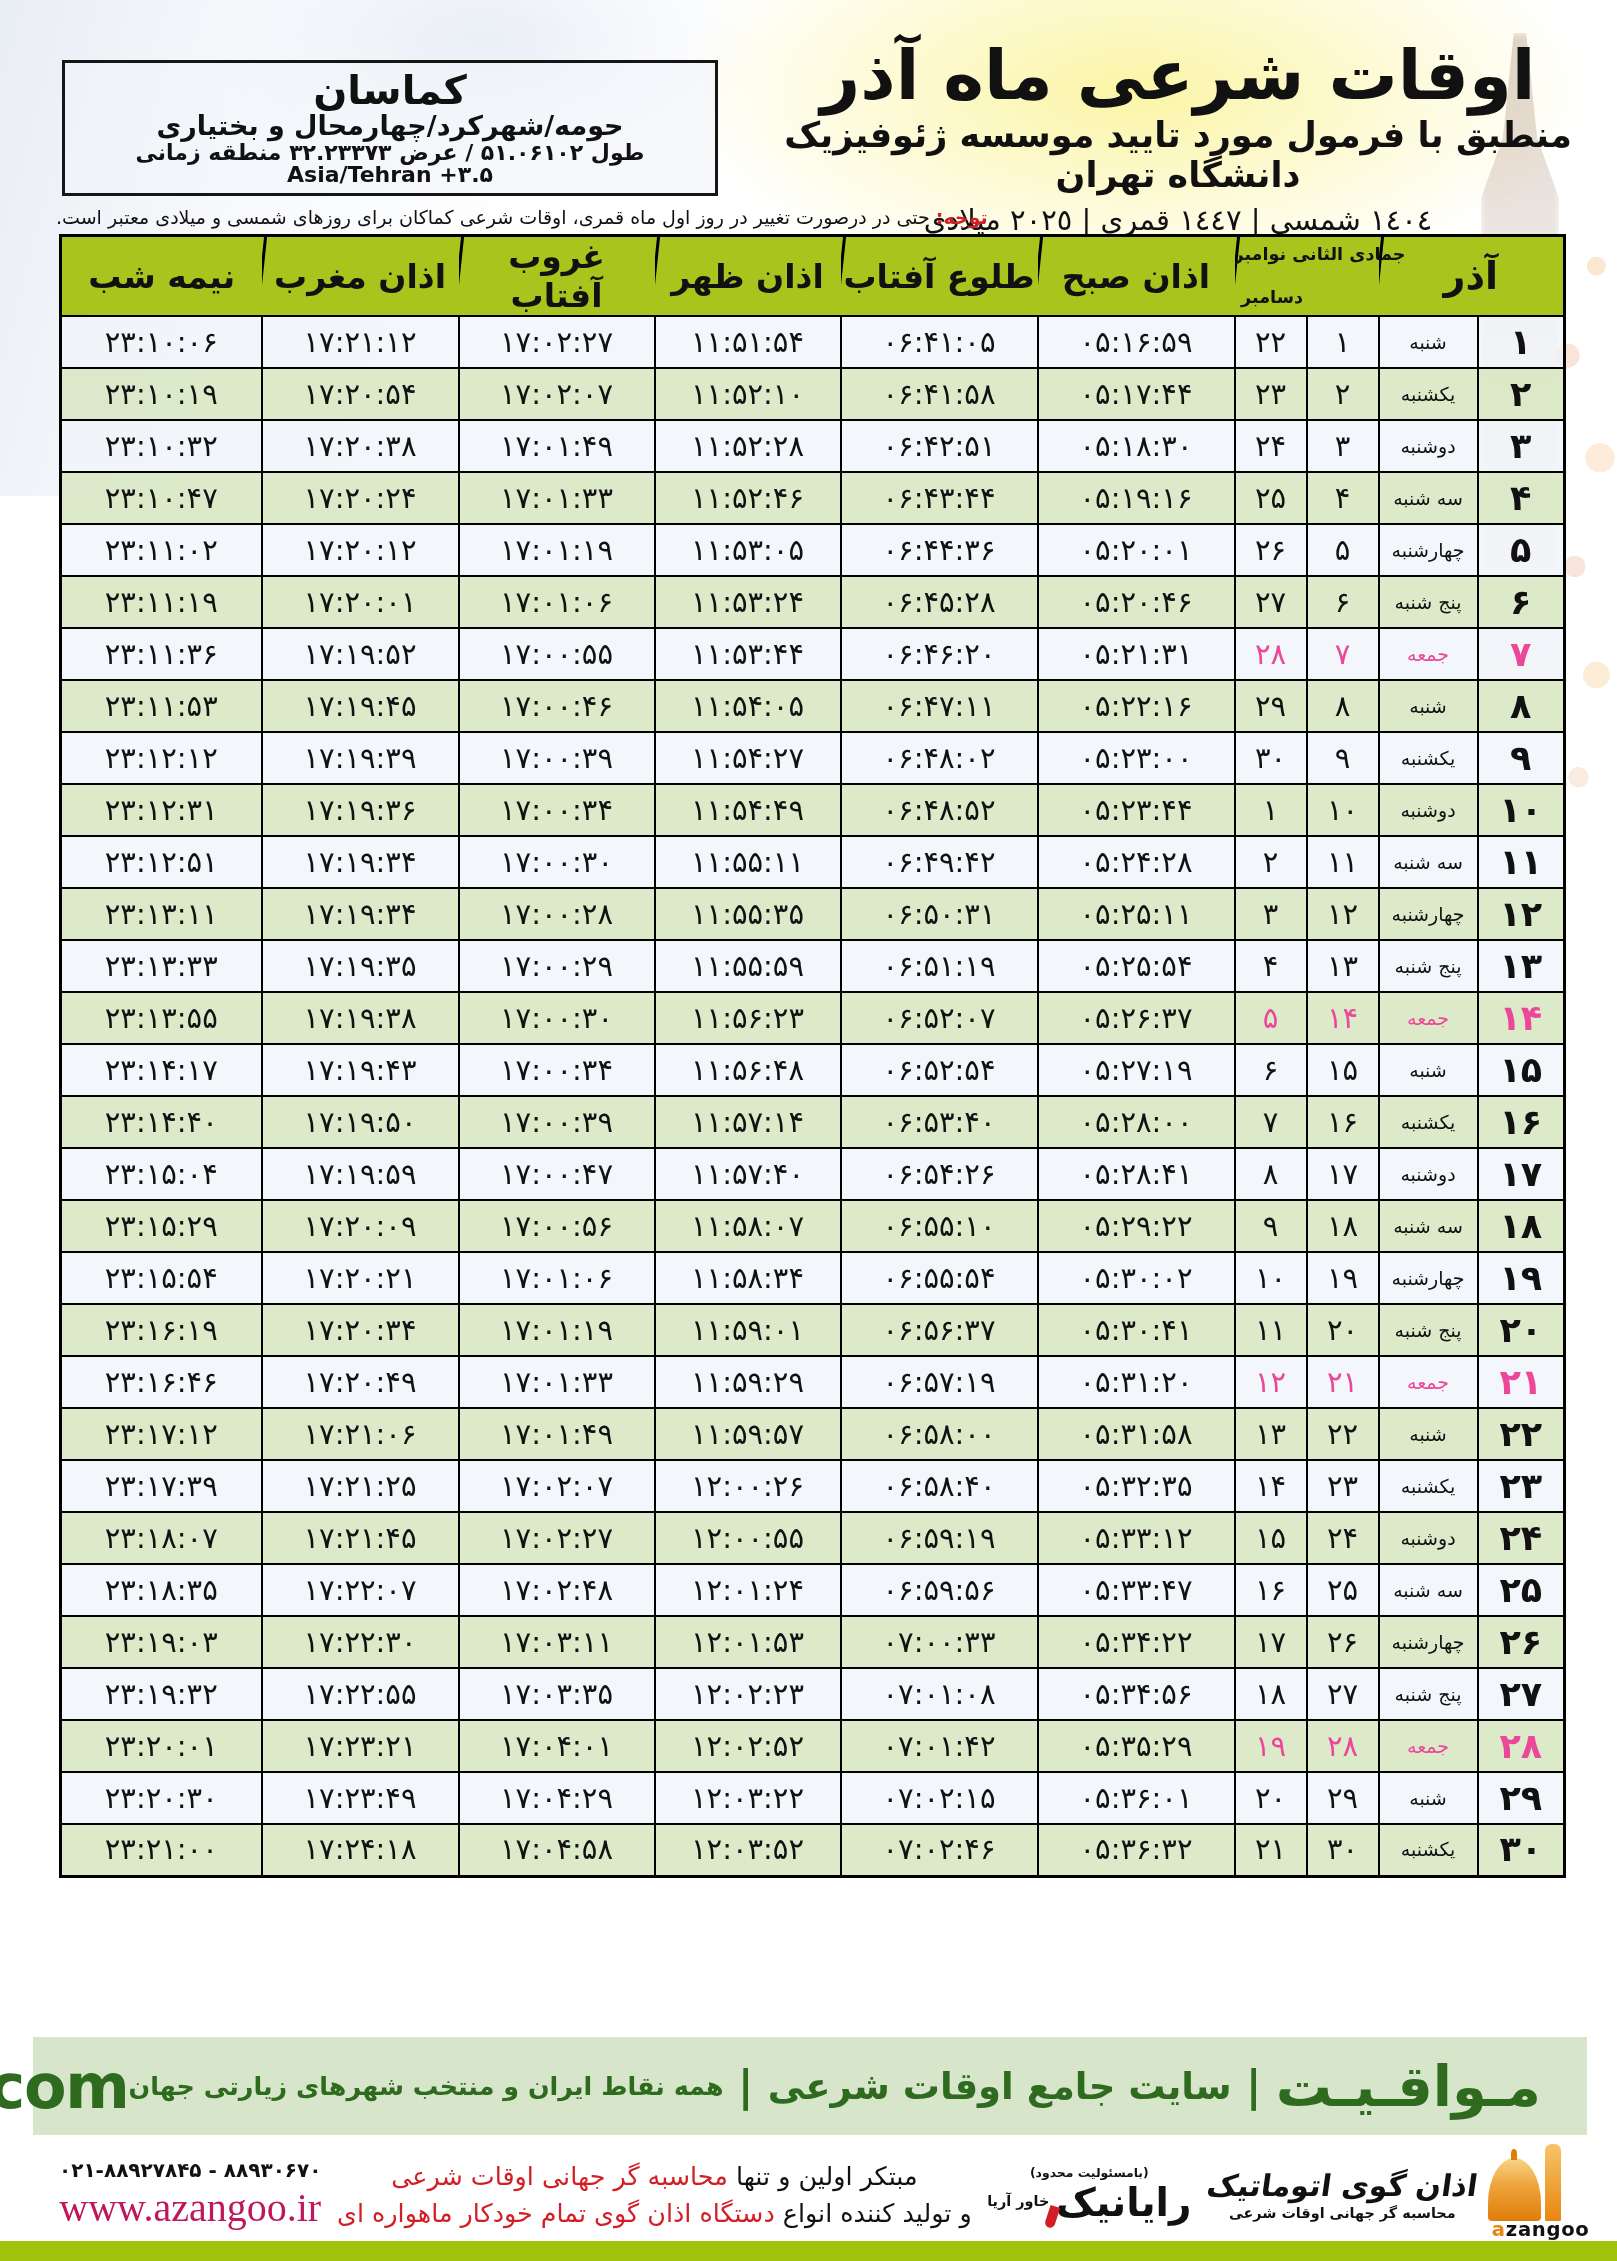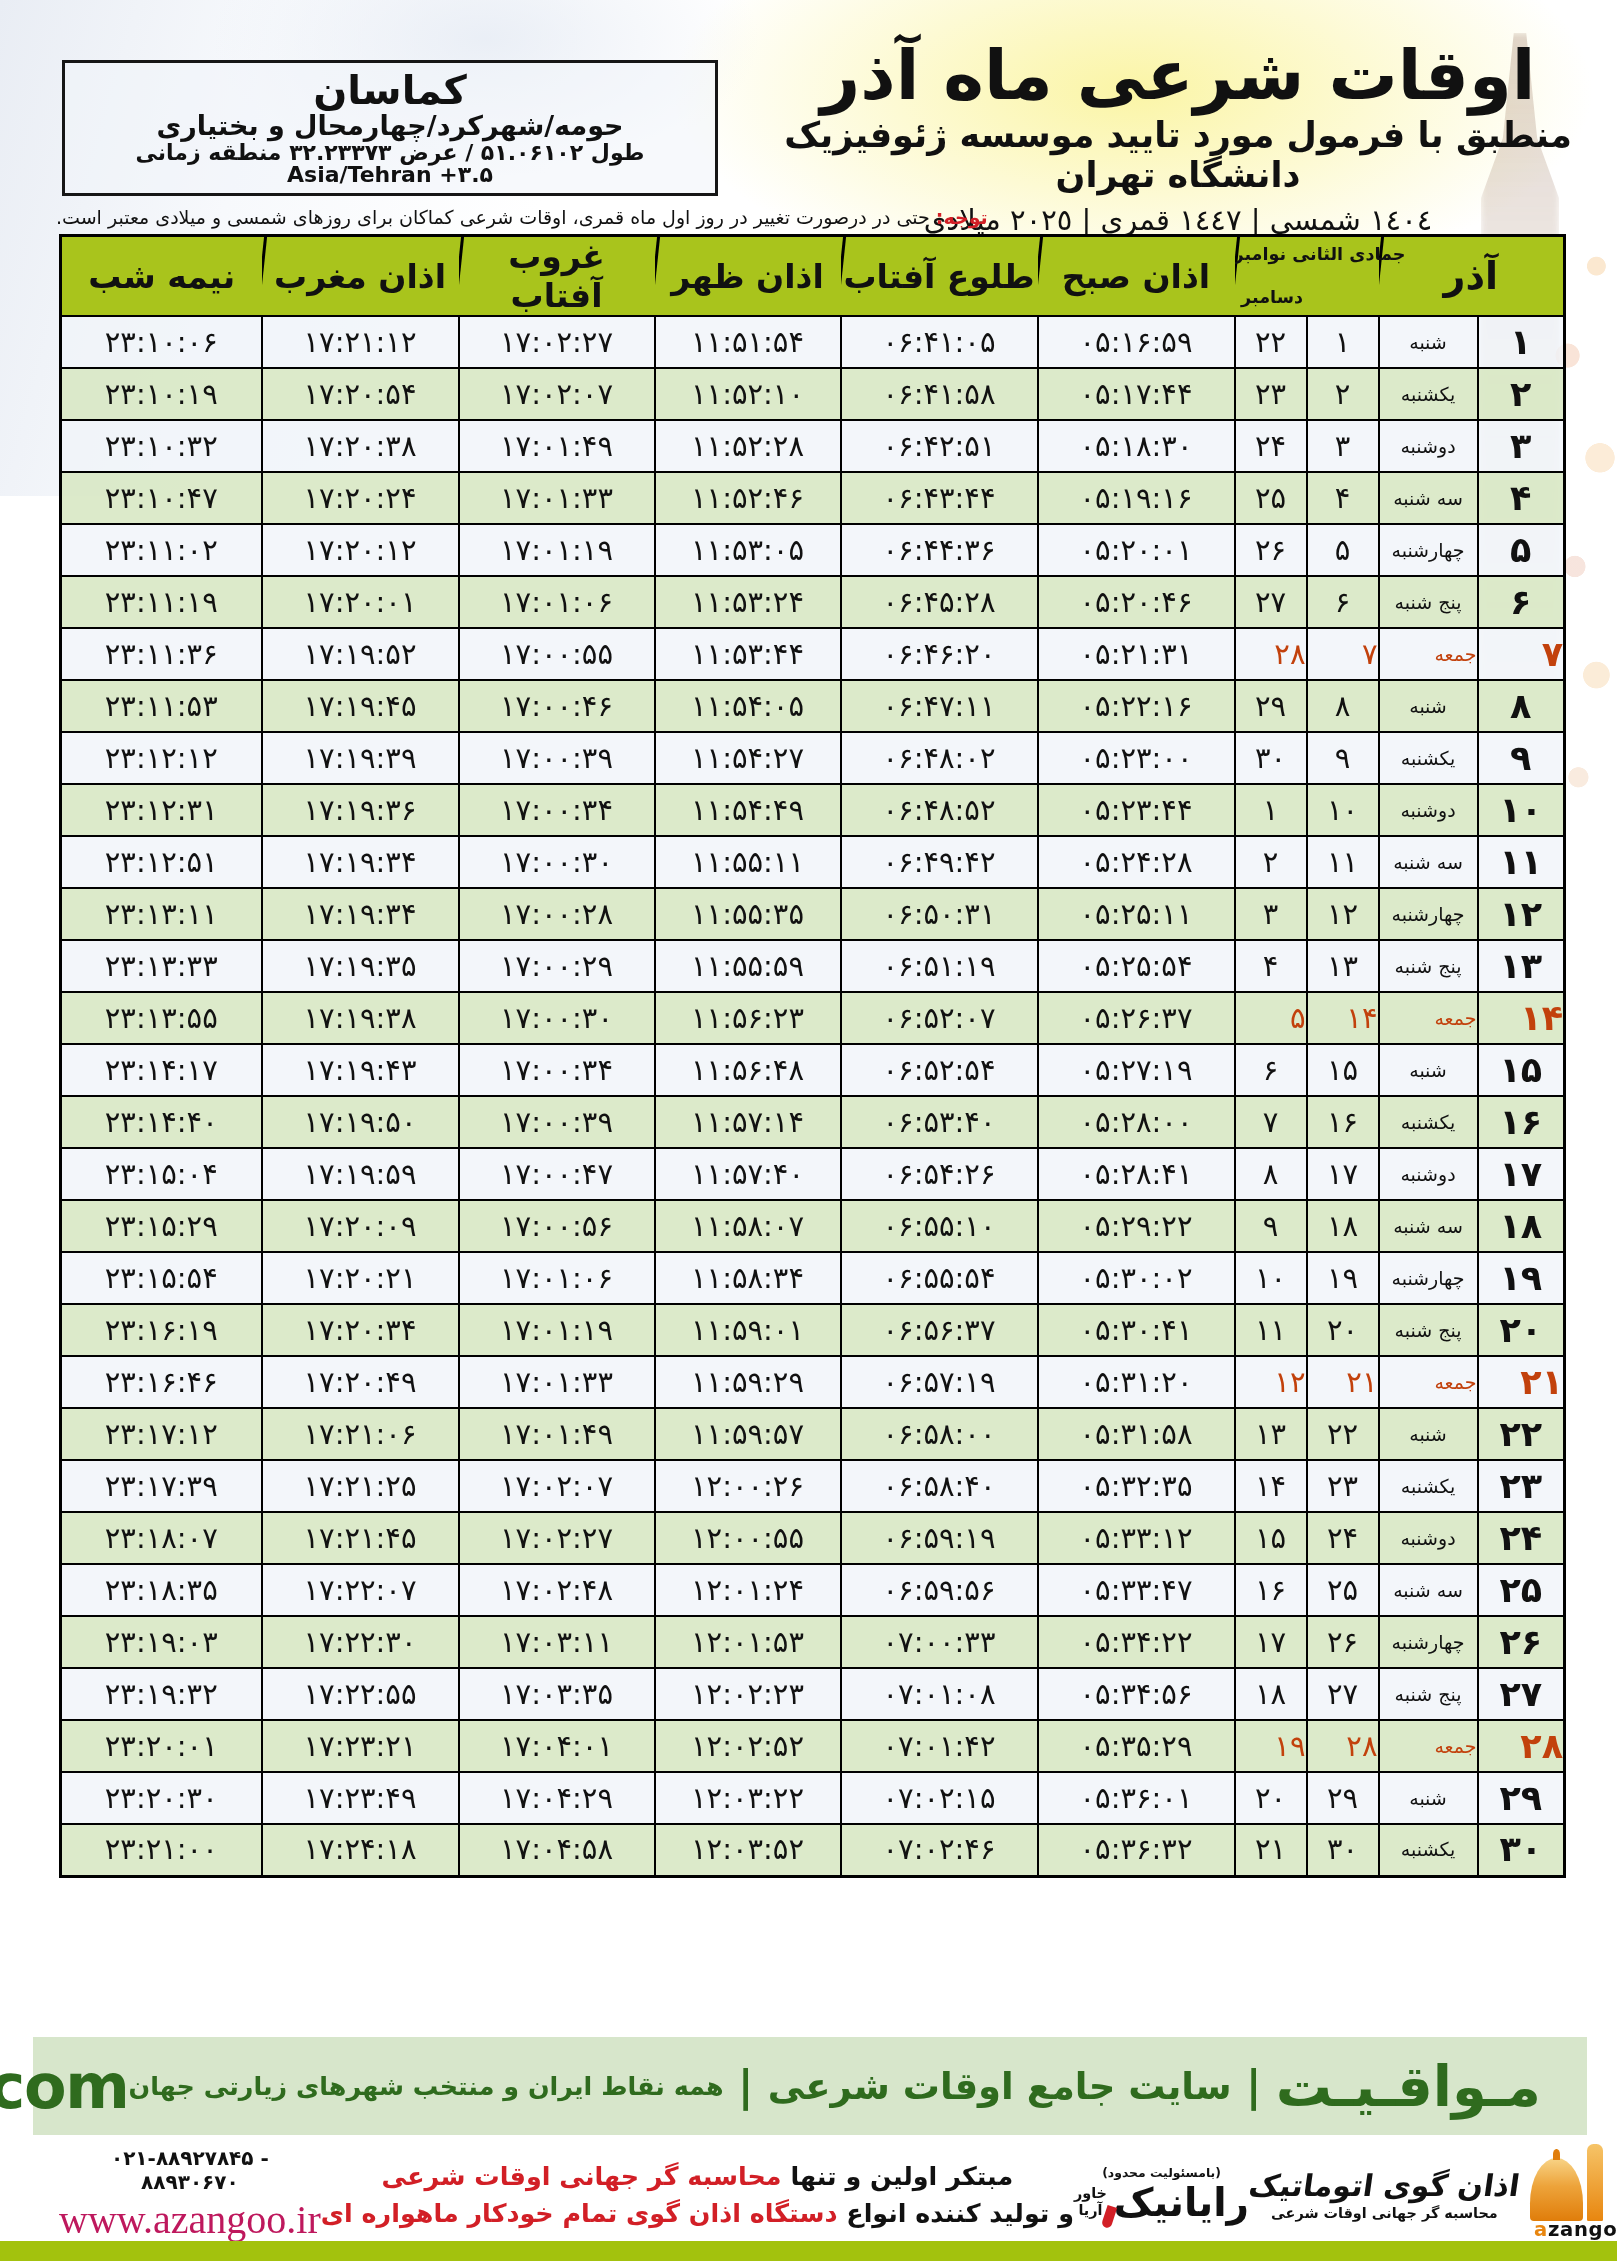--- a/index.html
+++ b/index.html
@@ -72,21 +72,21 @@
   .ptable td {
     border:2px solid #000; height:52px; text-align:center; vertical-align:middle;
     background:var(--bg, rgba(240,244,249,.82)); line-height:1;
   }
   .ptable tbody tr:nth-child(odd)  { --bg: rgba(240,244,249,.80); }
   .ptable tbody tr:nth-child(even) { --bg: rgba(215,231,195,.88); }
   .c-time { font-size:29px; direction:ltr; }
   .c-num  { font-size:29px; }
   .c-week { font-size:19px; }
   .c-azar { font-size:35px; font-weight:bold; }
-  tr.fri .c-week, tr.fri .c-azar, tr.fri .c-num { color:#c2410c;text-align:right; }
+  tr.fri .c-week, tr.fri .c-azar, tr.fri .c-num { color:#ec4899; }
   
   .mvq-bar {
     position:absolute; left:33px; top:2037px; width:1554px; height:98px;
     background:#d7e6cb; display:flex; align-items:center; direction:rtl; color:#2f6b1e;
   }
   .mvq-fa { display:flex; align-items:center; gap:14.4px; margin-right:46px; white-space:nowrap; }
   .mvq-brand { font-size:56px; font-weight:bold; }
   .mvq-sep { font-size:42px; font-weight:bold; }
   .mvq-desc { font-size:37px; font-weight:bold; }
   .mvq-cov { font-size:25.4px; font-weight:bold; }
@@ -94,21 +94,21 @@
   .mvq-bar .mvq-url { margin-left:auto; margin-right:0; padding-left:0; margin-left:auto; }
   .mvq-url { margin-left:auto !important; margin-right:0; padding-right:0; padding-left:59px; }
   
   .footer {
     position:absolute; left:59px; top:2150px; width:1507px; height:89px;
     display:flex; align-items:center; justify-content:space-between;
   }
   .f-contact { text-align:center; }
   .f-phone { font-size:20px; font-weight:bold; }
   .f-site { font-size:40px; font-family:"Liberation Serif","DejaVu Serif",serif; color:#be185d; margin-top:1.3px; }
-  .f-slogan { direction:rtl; text-align:center; font-size:25.4px; font-weight:bold; line-height:1.45; white-space:nowrap; }
+  .f-slogan { direction:rtl; text-align:center; font-size:25.4px; font-weight:normal; line-height:1.45; white-space:nowrap; }
   .f-slogan .red { color:#d21f26; }
   .f-rayanik { direction:rtl; text-align:center; position:relative; }
   .f-ray-note { font-size:12.4px; font-weight:bold; }
   .f-ray-main { display:flex; align-items:center; gap:6.5px; direction:rtl; }
   .f-ray-name { font-size:39px; font-weight:bold; position:relative; }
   .ray-accent { position:absolute; left:-9px; bottom:-3.9px; width:10.4px; height:22px; background:#d21f26;
                 border-radius:0 0 11.7px 11.7px; transform:rotate(18deg); }
   .f-ray-sub { font-size:14.4px; font-weight:bold; line-height:1.2; }
   .f-azangoo { display:flex; align-items:center; gap:10.4px; }
   .f-az-text { text-align:center; direction:rtl; }

